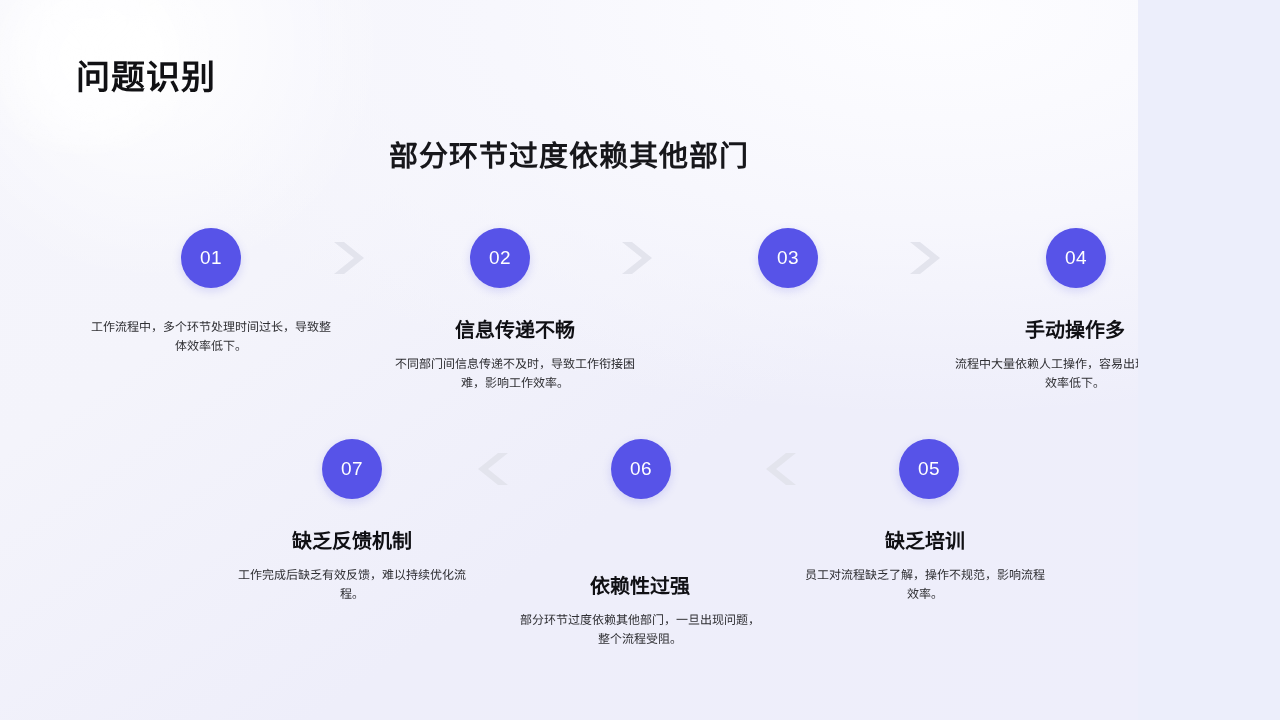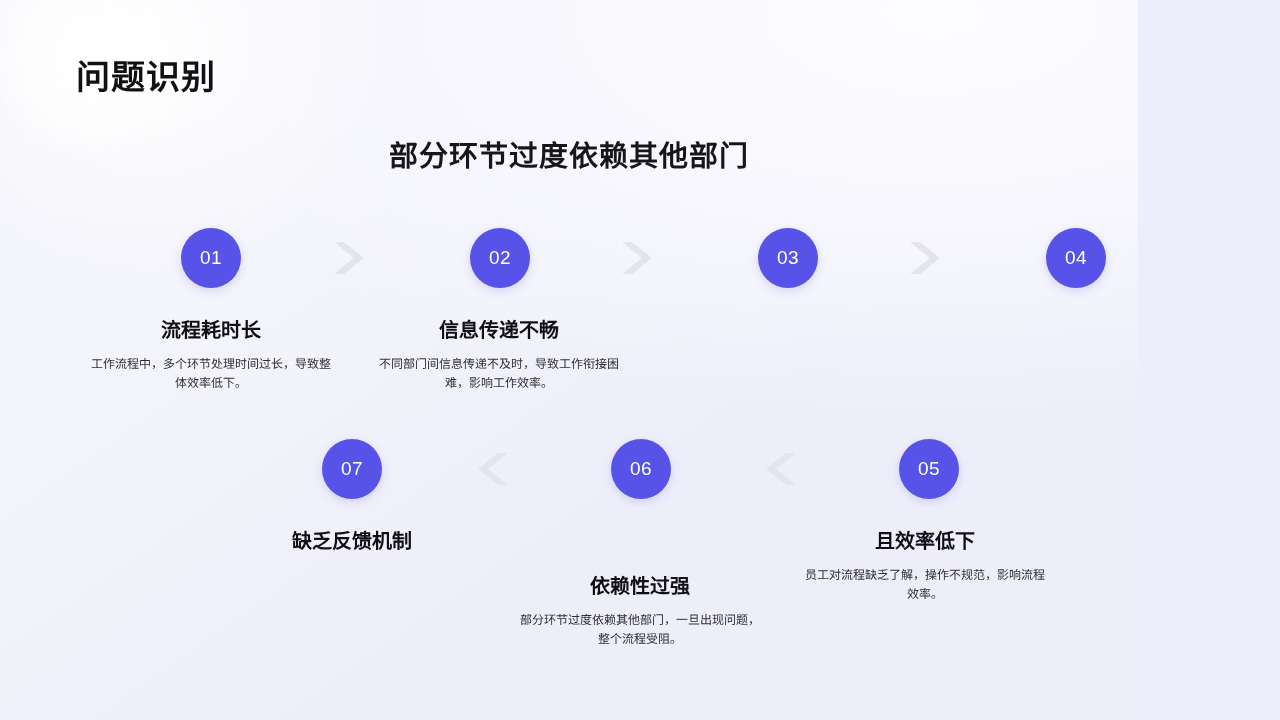--- a/index.html
+++ b/index.html
@@ -145,30 +145,33 @@
     <svg viewBox="0 0 34 40" xmlns="http://www.w3.org/2000/svg" aria-hidden="true">
       <path d="M4 4 L24 20 L4 36 L14 36 L34 20 L14 4 Z" fill="#e3e4ed"></path>
     </svg>
   </div>
 
   <div class="badge" style="left:1046px; top:228px;">
     <span>04</span>
   </div>
 
   <div class="item-text" style="left:86px; top:318px;">
-    <div class="item-heading">流程耗时长</div>
     <div class="item-desc">工作流程中，多个环节处理时间过长，导致整体效率低下。</div>
   </div>
 
-  <div class="item-text" style="left:374px; top:318px;">
+  <div class="item-text" style="left:390px; top:318px;">
     <div class="item-heading">信息传递不畅</div>
     <div class="item-desc">不同部门间信息传递不及时，导致工作衔接困难，影响工作效率。</div>
   </div>
 
 
+  <div class="item-text" style="left:950px; top:318px;">
+    <div class="item-heading">手动操作多</div>
+    <div class="item-desc">流程中大量依赖人工操作，容易出现错误，且效率低下。</div>
+  </div>
 
   <div class="badge" style="left:322px; top:439px;">
     <span>07</span>
   </div>
 
   <div class="chevron" style="left:478px; top:449px;">
     <svg viewBox="0 0 34 40" xmlns="http://www.w3.org/2000/svg" aria-hidden="true">
       <path d="M30 4 L10 20 L30 36 L20 36 L0 20 L20 4 Z" fill="#e3e4ed"></path>
     </svg>
   </div>
@@ -182,25 +185,26 @@
       <path d="M30 4 L10 20 L30 36 L20 36 L0 20 L20 4 Z" fill="#e3e4ed"></path>
     </svg>
   </div>
 
   <div class="badge" style="left:899px; top:439px;">
     <span>05</span>
   </div>
 
   <div class="item-text" style="left:227px; top:529px;">
     <div class="item-heading">缺乏反馈机制</div>
+    <div class="item-desc">工作完成后缺乏有效反馈，难以持续优化流程。</div>
   </div>
 
   <div class="item-text" style="left:515px; top:529px;margin-top:45px;">
     <div class="item-heading">依赖性过强</div>
     <div class="item-desc">部分环节过度依赖其他部门，一旦出现问题，整个流程受阻。</div>
   </div>
 
   <div class="item-text" style="left:800px; top:529px;">
-    <div class="item-heading">且效率低下</div>
+    <div class="item-heading">缺乏培训</div>
     <div class="item-desc">员工对流程缺乏了解，操作不规范，影响流程效率。</div>
   </div>
 
 </div>
 
 </body></html>

